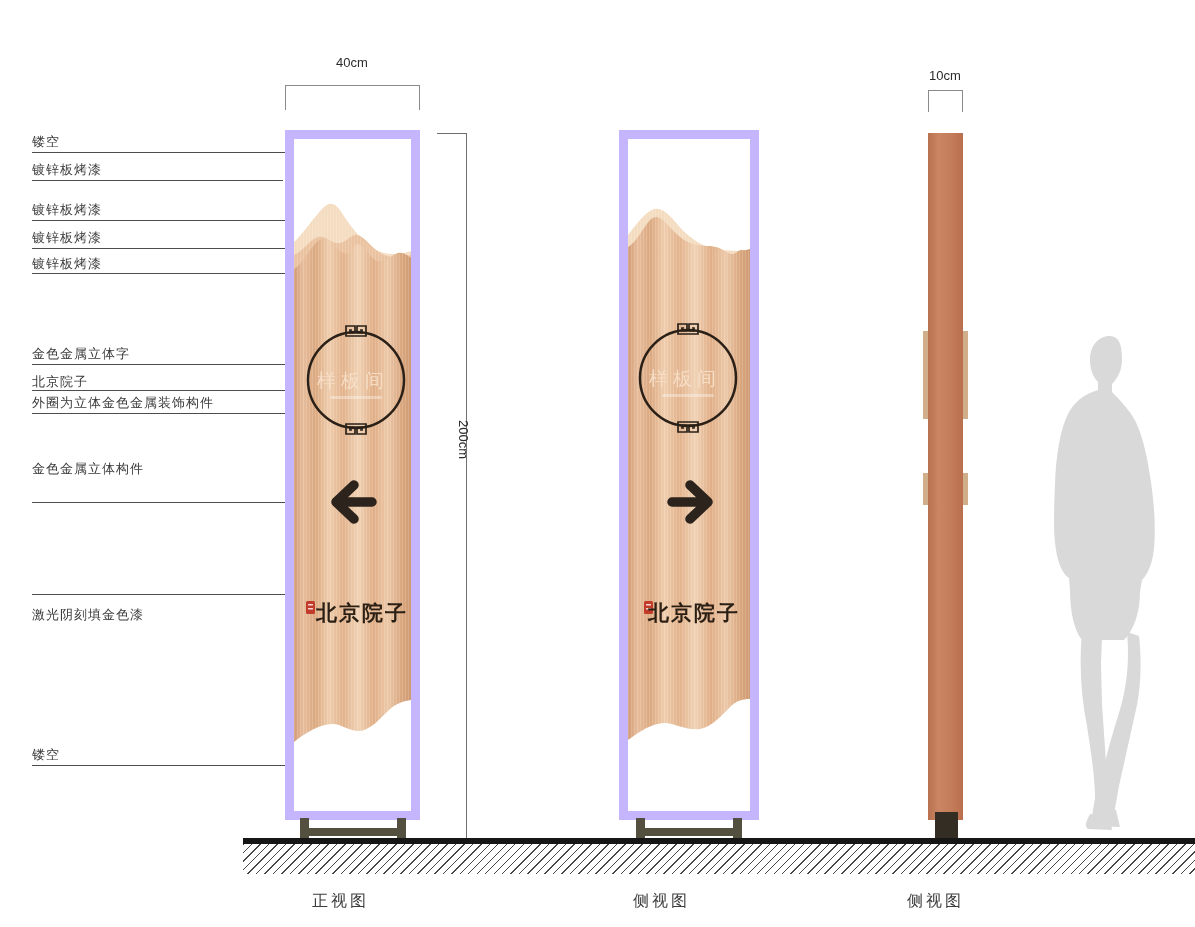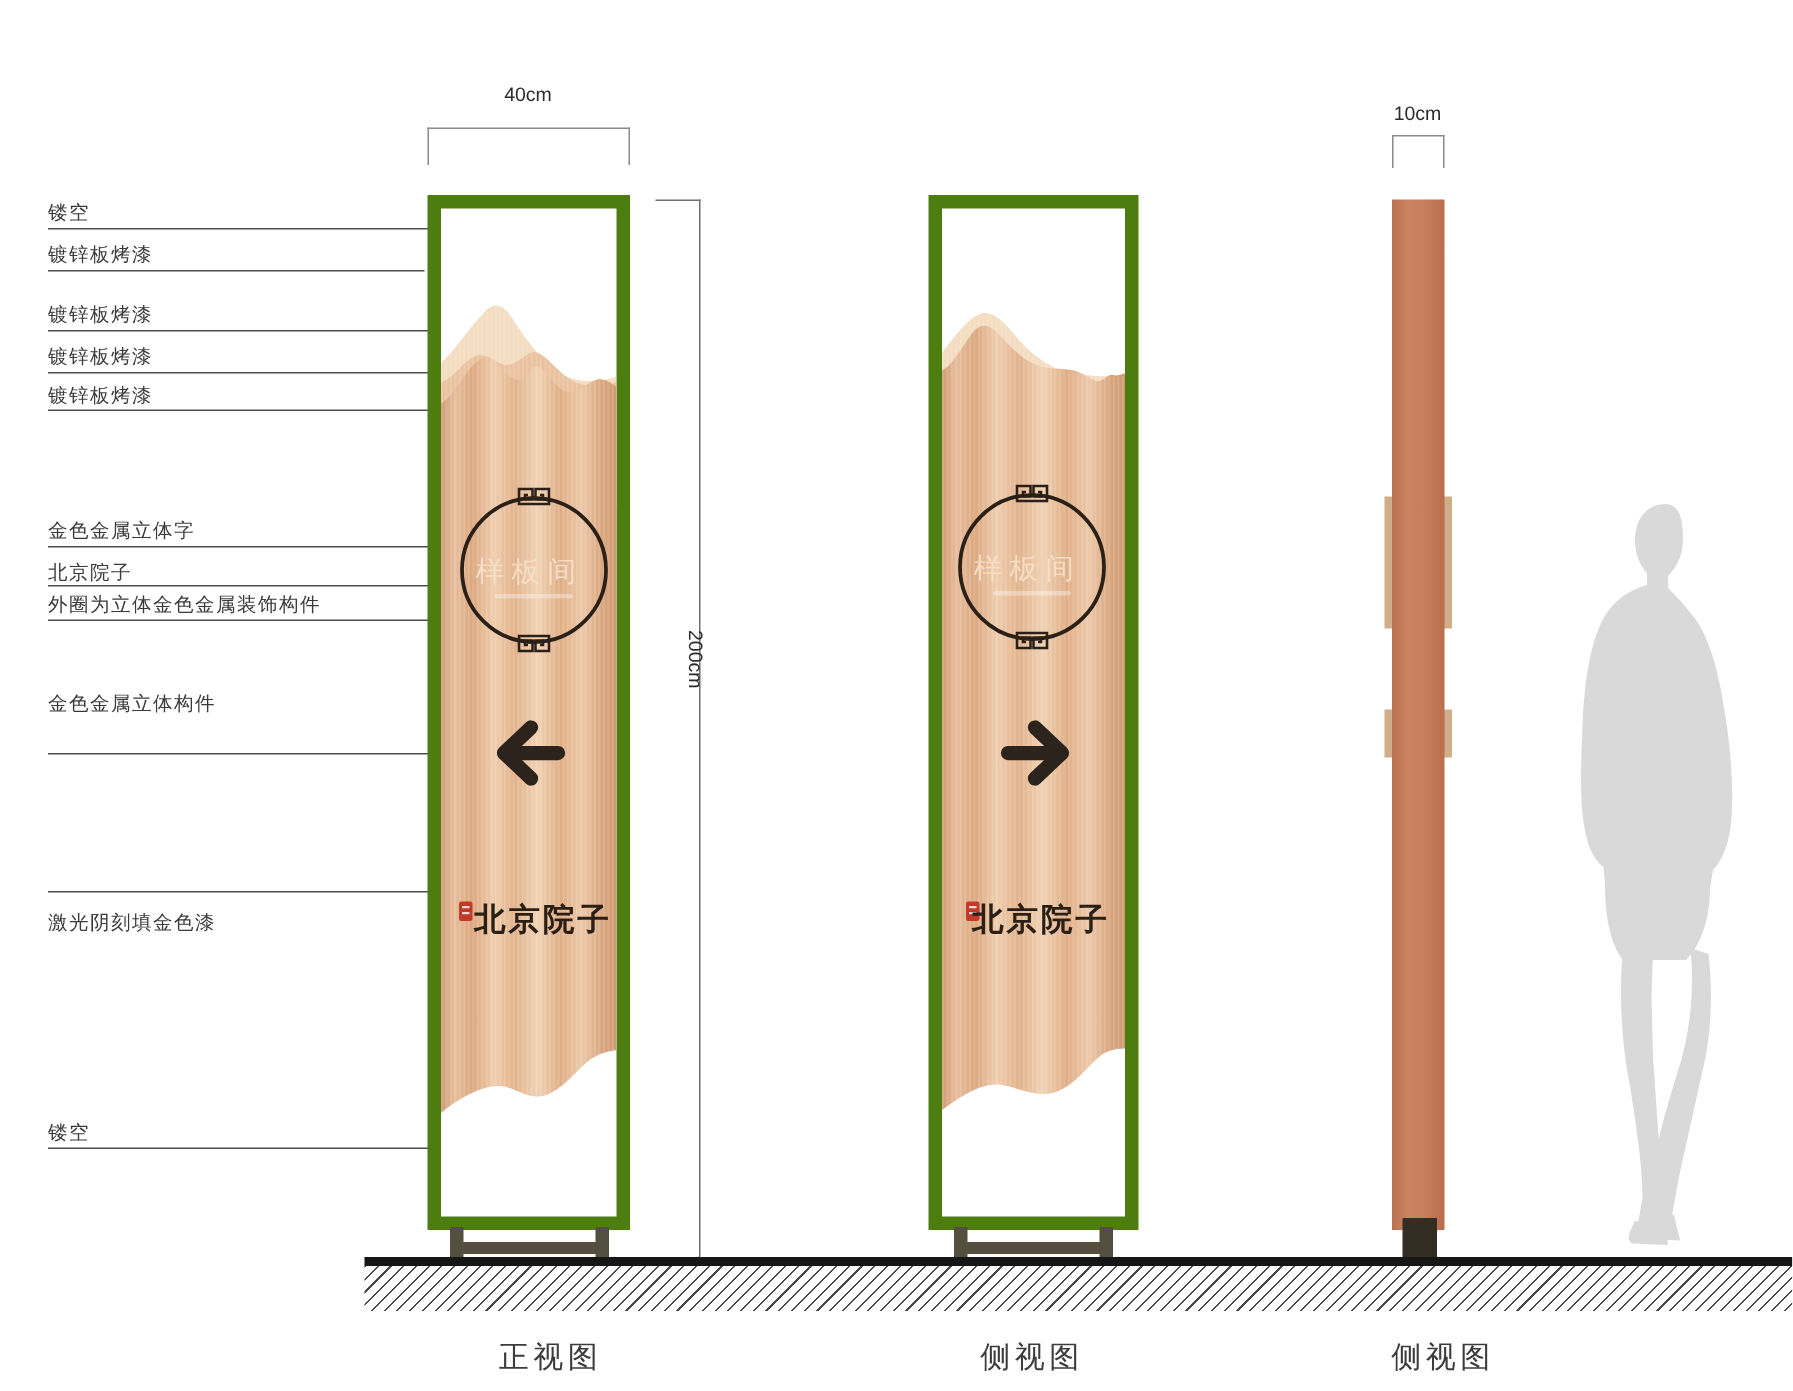--- a/index.html
+++ b/index.html
@@ -11,40 +11,40 @@
   .callout-line{position:absolute;left:32px;height:1px;background:#4d4d4d;}
 
   
   .dim-bracket{position:absolute;border:1px solid #8a8a8a;border-bottom:none;box-sizing:border-box;}
   .dim-label{position:absolute;font-size:13px;color:#2b2b2b;text-align:center;}
   .vline{position:absolute;width:1px;background:#6f6f6f;}
   .hline{position:absolute;height:1px;background:#6f6f6f;}
   .rot90{transform:rotate(90deg);transform-origin:left top;white-space:nowrap;}
 
   
-  .sign-frame{position:absolute;background:#4d7c0f;}
+  .sign-frame{position:absolute;background:#c4b5fd;}
   .sign-inner{position:absolute;left:9px;top:9px;right:9px;bottom:9px;background:#ffffff;overflow:hidden;}
   .sign-inner svg{position:absolute;left:0;top:0;}
 
   .leg{position:absolute;width:9px;height:20px;background:#53503f;}
   .base-bar{position:absolute;height:8px;background:#53503f;}
 
   
   .side-bar{position:absolute;left:928px;top:133px;width:35px;height:687px;
             background:linear-gradient(90deg,#b9714f,#ca8563 30%,#c67e5b 60%,#b96f4d);}
   .side-protrusion{position:absolute;left:923px;width:45px;background:#cfae89;}
   .side-base{position:absolute;left:935px;top:812px;width:23px;height:27px;background:#332d24;}
 
   
   .ground-line{position:absolute;left:243px;top:838px;width:952px;height:6px;background:#161616;}
   .ground-hatch{position:absolute;left:243px;top:844px;width:952px;height:30px;
                 background:repeating-linear-gradient(135deg,#474747 0 1px,transparent 1px 6px);}
 
   
-  .caption{position:absolute;width:110px;text-align:center;font-size:20px;color:#3c3c3c;letter-spacing:3px;}
+  .caption{position:absolute;width:110px;text-align:left;font-size:16px;color:#3c3c3c;letter-spacing:3px;}
 
   .silhouette{position:absolute;left:1032px;top:334px;width:140px;height:502px;}
 </style>
 </head>
 <body>
 
 <div class="canvas">
 
   <span class="callout-label" style="top:133px">镂空</span>
   <div class="callout-line" style="top:152px;width:273px"></div>

